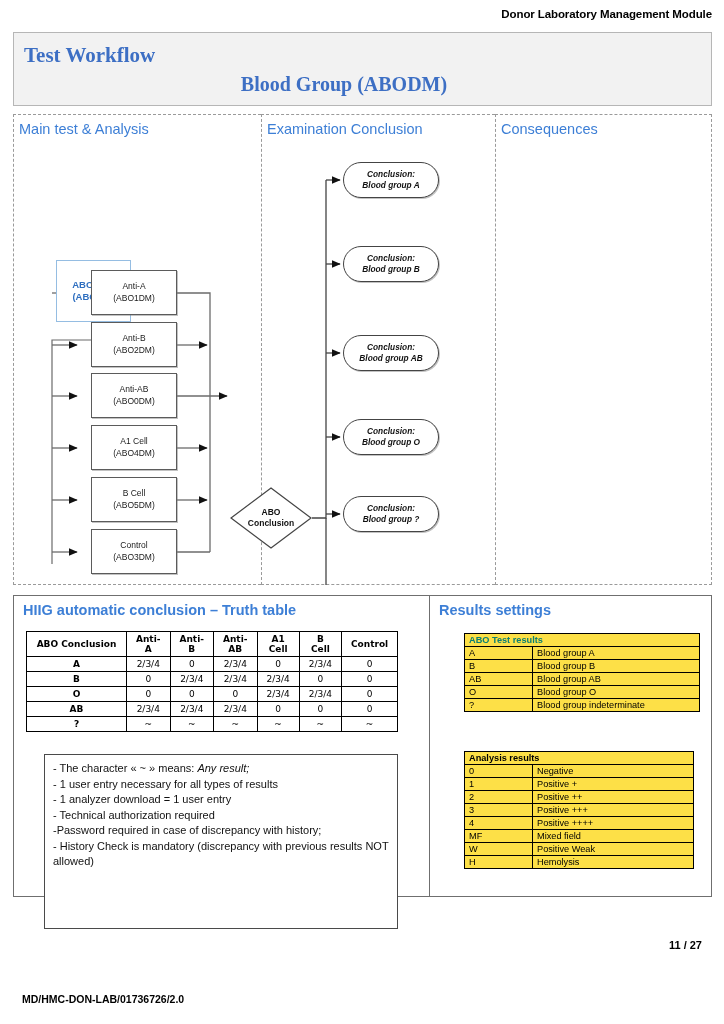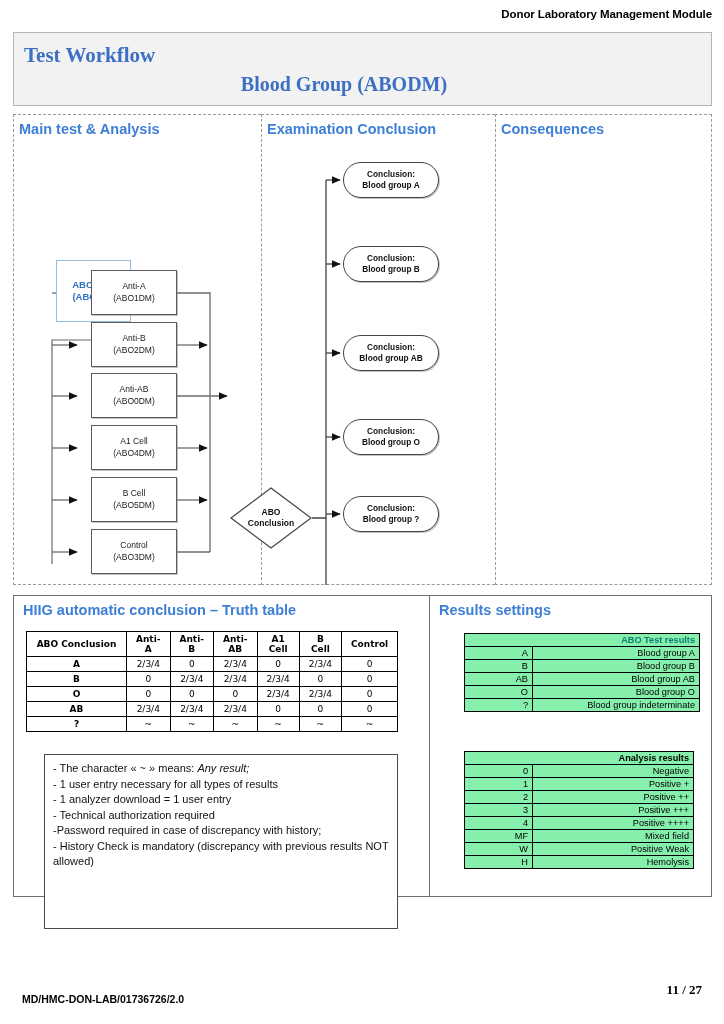--- a/index.html
+++ b/index.html
@@ -41,21 +41,21 @@
   .flow-area { position:absolute; left:13px; top:114px; width:699px; height:471px; }
   .flow-panel {
     position:absolute; top:0; height:471px;
     border:1px dashed #9a9a9a;
   }
   .flow-panel.p1 { left:0;     width:248px; border-right:none; }
   .flow-panel.p2 { left:248px; width:234px; border-right:none; }
   .flow-panel.p3 { left:482px; width:217px; }
   .panel-title {
     position:absolute; top:7px; left:6px;
-    font-size:14.5px; font-weight:bold; color:#3d7fd6;
+    font-size:14.5px; font-weight:normal; color:#3d7fd6;
     white-space:nowrap;
   }
 
   
   .abo-test-box {
     position:absolute; left:43px; top:146px; width:75px; height:62px;
     border:1px solid #95bde2; background:#fff;
     display:flex; flex-direction:column; align-items:center; justify-content:center;
     font-size:9.5px; font-weight:bold; color:#2f6fc0; line-height:12px;
   }
@@ -72,21 +72,21 @@
   .diamond .dlabel {
     position:absolute; left:0; top:0; width:82px; height:62px;
     display:flex; flex-direction:column; align-items:center; justify-content:center;
     font-size:8.5px; font-weight:bold; color:#111; line-height:11px;
   }
   .concl-oval {
     position:absolute; left:330px; width:96px; height:36px;
     border:1px solid #444; border-radius:18px; background:#fff;
     box-shadow:1px 1px 0 rgba(120,120,120,0.45);
     display:flex; flex-direction:column; align-items:center; justify-content:center;
-    font-size:8.3px; font-weight:bold; color:#111; line-height:11px;
+    font-size:8.3px; font-weight:bold; color:#111; line-height:11px;font-style:italic;
   }
   svg.wires { position:absolute; left:0; top:0; width:699px; height:471px; pointer-events:none; }
 
   
   .bottom-area { position:absolute; left:13px; top:595px; width:699px; height:390px; }
   .bottom-panel { position:absolute; top:0; height:302px; border:1px solid #6f6f6f; background:#fff; }
   .bottom-panel.b1 { left:0;     width:416px; border-right:none; }
   .bottom-panel.b2 { left:416px; width:283px; }
   .bp-title {
     position:absolute; top:6px; left:9px;
@@ -116,39 +116,39 @@
   }
   .options-box .ohead { color:#3d7fd6; font-weight:bold; }
   .options-box .it { font-style:italic; }
 
   
   table.res {
     position:absolute; border-collapse:collapse;
     font-size:9.2px; color:#000;
   }
   table.res td, table.res th {
-    border:1px solid #000; background:#86efac;
-    padding:1px 4px; text-align:right; font-weight:normal;
+    border:1px solid #000; background:#fde047;
+    padding:1px 4px; text-align:left; font-weight:normal;
   }
   table.res .sect {
     font-weight:bold; color:#0c8072;
   }
   table.res .sect2 { font-weight:bold; color:#000; }
   .res1 { left:34px; top:37px; width:236px; }
   .res2 { left:34px; top:155px; width:230px; }
   .res-c1 { width:68px; }
 
   
   .footer-left {
     position:absolute; left:22px; top:993px;
     font-size:10.5px; font-weight:bold; color:#000;
   }
   .footer-right {
-    position:absolute; right:22px; top:982px;
-    font-size:13px; font-weight:bold; color:#000;font-family:Liberation Serif, serif;
+    position:absolute; right:22px; top:939px;
+    font-size:11px; font-weight:bold; color:#000;
   }
 </style>
 </head>
 <body>
 
 <div class="page">
 
   <div class="module-header">Donor Laboratory Management Module</div>
 
   <div class="title-box">

